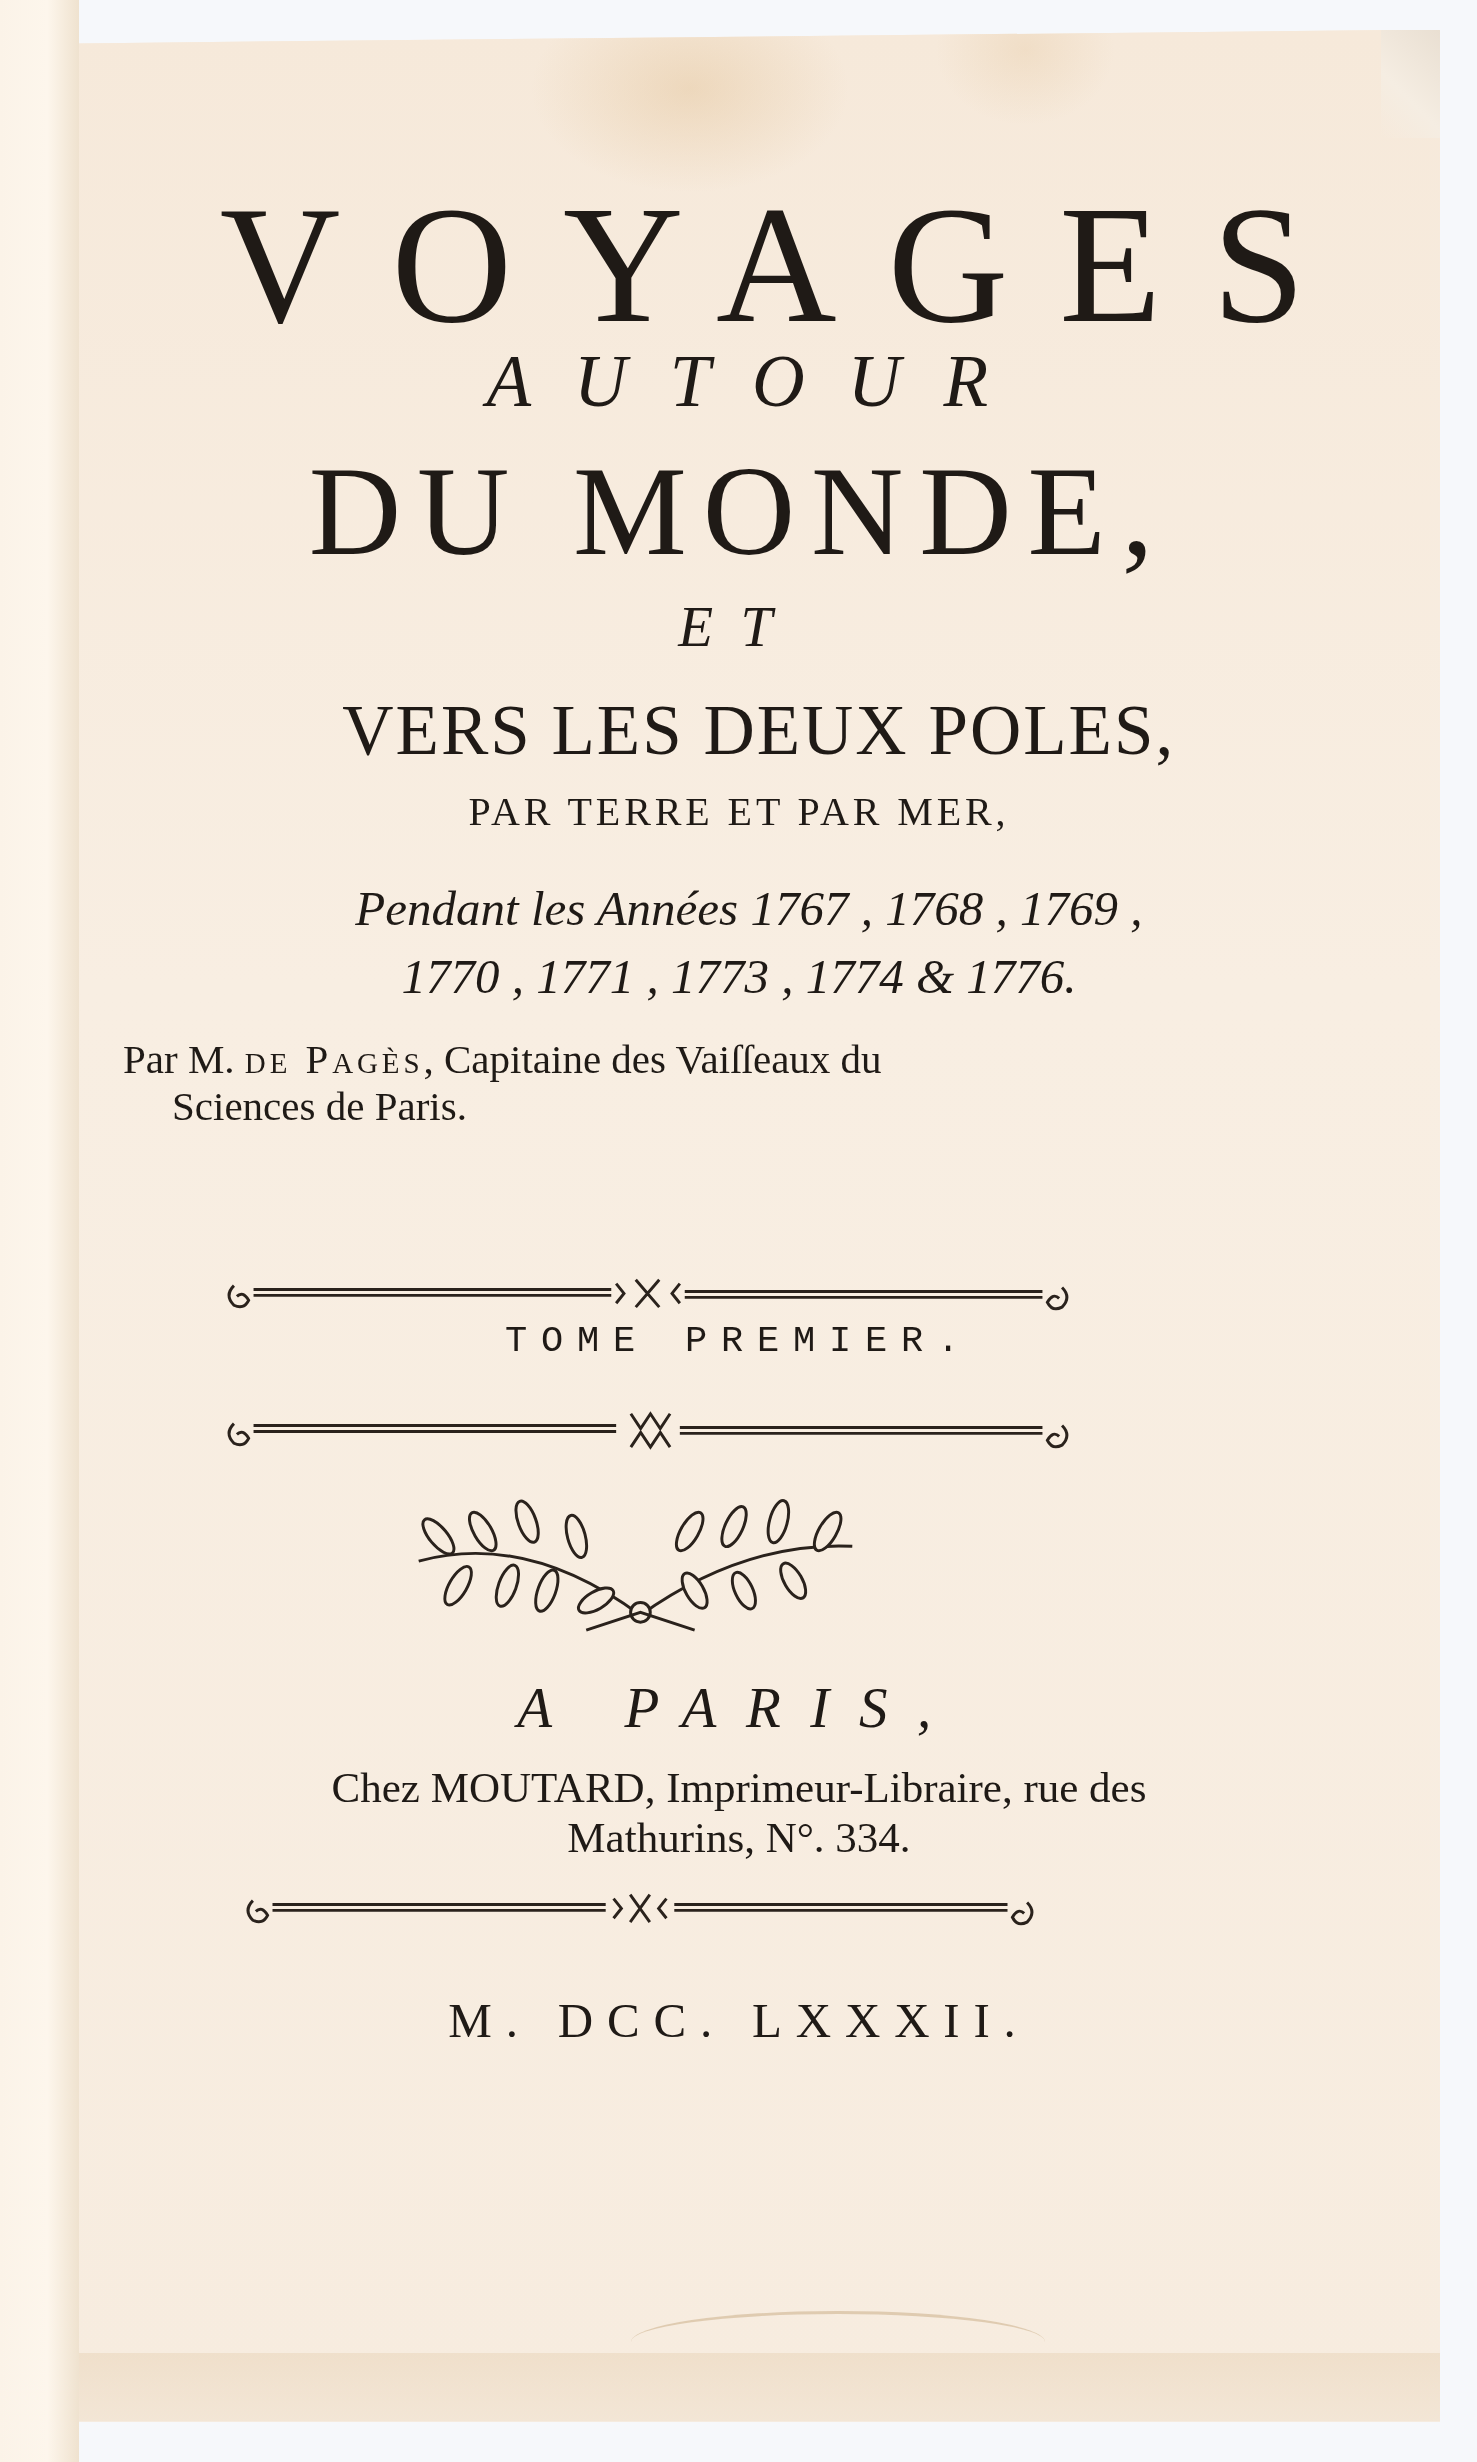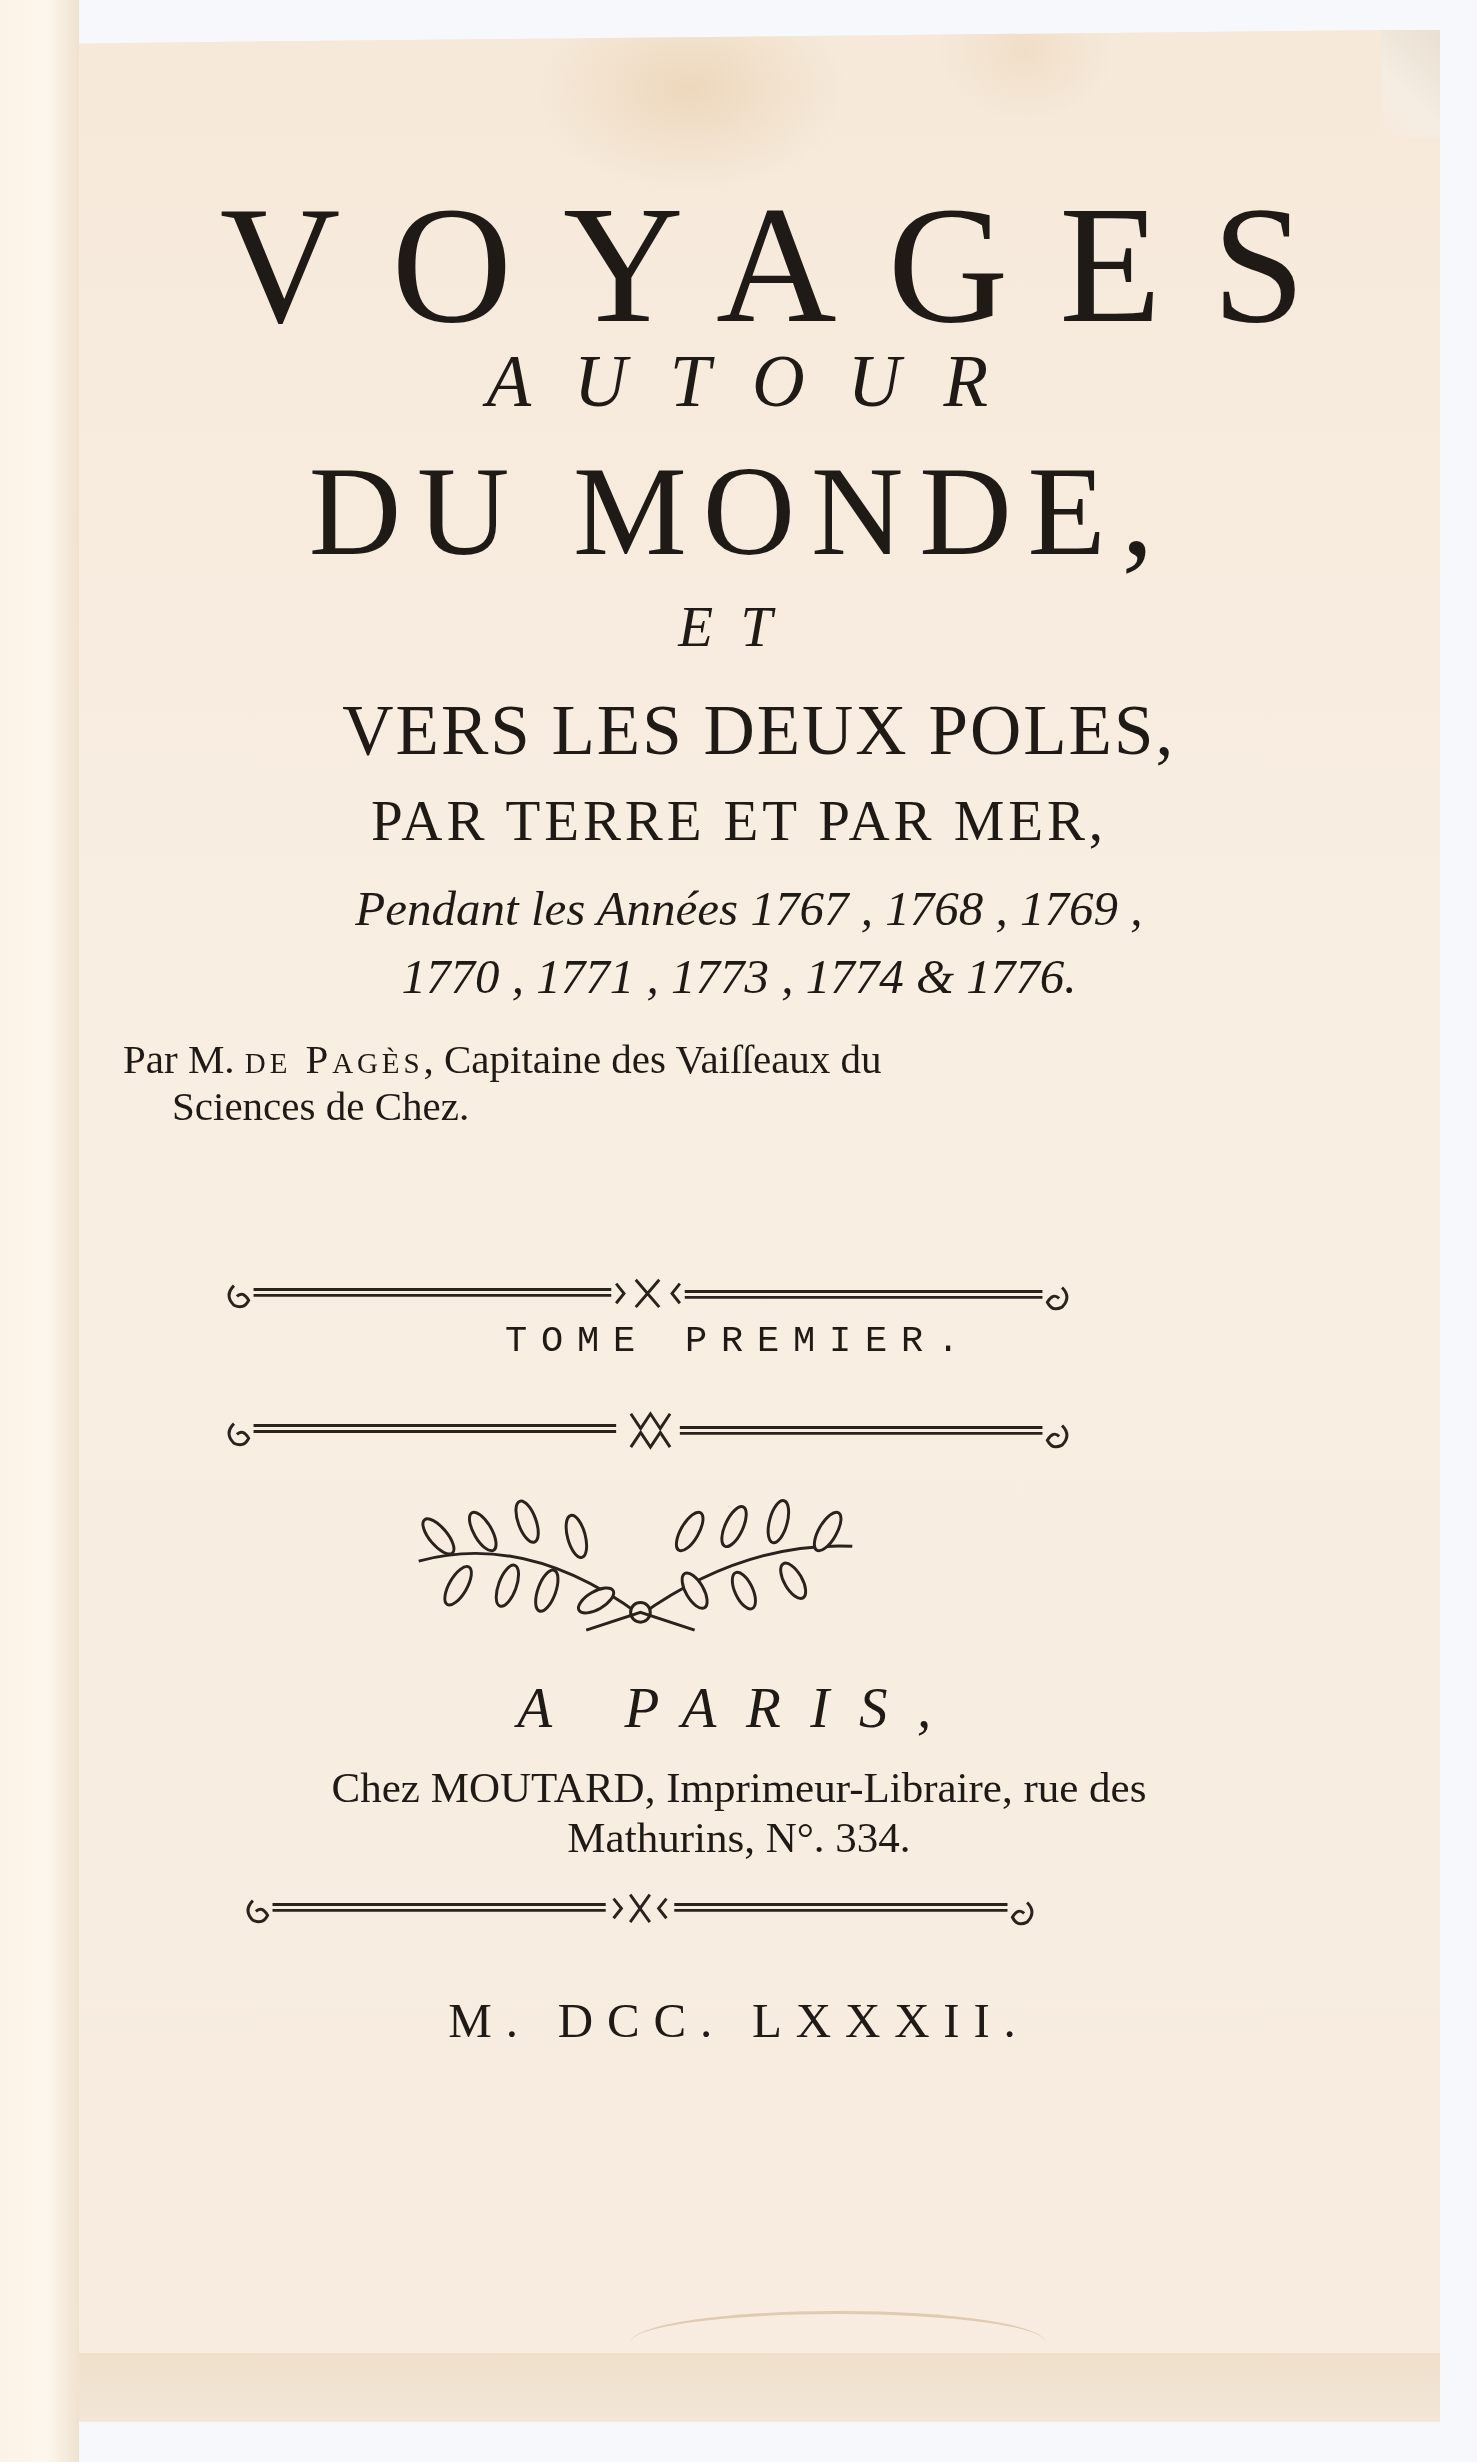--- a/index.html
+++ b/index.html
@@ -12,21 +12,21 @@
     clip-path:polygon(0 13.8px,100% 0,100% 100%,0 100%);}
   .bottom-fold{position:absolute;left:0;bottom:0;width:100%;height:69px;background:linear-gradient(180deg,rgba(225,200,165,0.35),rgba(240,226,208,0.6));}
   .bottom-tear{position:absolute;left:552px;bottom:49px;width:414px;height:59px;border-top:3px solid rgba(200,170,130,0.5);border-radius:50% 50% 0 0;}
   .corner{position:absolute;right:0;top:0;width:59px;height:108px;background:linear-gradient(225deg,#e9dfd2,#f5ede2 60%,rgba(0,0,0,0));}
   .line{position:absolute;left:0;width:1478px;text-align:center;white-space:nowrap;}
   .t-voyages{top:169px;font-size:167px;letter-spacing:51px;padding-left:49px;font-weight:400;}
   .t-autour{top:340px;font-size:73px;letter-spacing:43px;font-style:italic;padding-left:19.7px;}
   .t-dumonde{top:438px;font-size:128px;letter-spacing:15.8px;padding-left:0px;}
   .t-et{top:594px;font-size:57px;letter-spacing:27.6px;font-style:italic;}
   .t-vers{top:690px;font-size:71px;letter-spacing:2px;padding-left:19.7px;}
-  .t-par{top:788px;font-size:57px;letter-spacing:3.9px;}
+  .t-par{top:788px;font-size:40px;letter-spacing:3.9px;}
   .t-pendant{top:880px;font-size:49px;font-style:italic;padding-left:9.9px;}
   .t-years{top:948px;font-size:49px;font-style:italic;}
   .author{position:absolute;left:123px;top:1036px;width:1074px;font-size:41px;line-height:47px;}
   .author .l1{text-indent:0;}
   .author .rest{padding-left:49px;}
   .sc{font-size:31.5px;letter-spacing:3.9px;margin-top:33px;}
   .orn{position:absolute;left:222px;width:852px;height:49px;}
   .t-tome{top:1320px;font-size:37px;letter-spacing:13.8px;font-family:Liberation Mono, monospace;}
   .wreath{position:absolute;left:399px;top:1492px;width:473px;height:148px;}
   .t-paris{top:1675px;font-size:57px;letter-spacing:29.6px;font-style:italic;}
@@ -48,21 +48,21 @@
 <div class="line t-autour">AUTOUR</div>
 <div class="line t-dumonde">DU MONDE,</div>
 <div class="line t-et">ET</div>
 <div class="line t-vers">VERS LES DEUX POLES,</div>
 <div class="line t-par">PAR TERRE ET PAR MER,</div>
 <div class="line t-pendant">Pendant les Années 1767 , 1768 , 1769 ,</div>
 <div class="line t-years">1770 , 1771 , 1773 , 1774 &amp; 1776.</div>
 
 <div class="author">
   <div class="l1"><span>Par M. </span><span class="sc" style="font-variant:small-caps;font-size:41px;">de Pagès</span><span>, Capitaine des Vaiſſeaux du</span></div>
-  <div class="rest">Sciences de Chez.</div>
+  <div class="rest">Sciences de Paris.</div>
 </div>
 
 <svg class="orn" style="top:1266px;" viewBox="0 0 865 50">
   <g stroke="#2a221c" fill="none" stroke-width="3">
     <path d="M10 20 q-10 10 0 20 q10 5 15 -5 q-6 -10 -12 -4"></path>
     <path d="M855 22 q10 10 0 20 q-10 5 -15 -5 q6 -10 12 -4"></path>
     <line x1="30" y1="24" x2="395" y2="24"></line>
       <line x1="30" y1="30" x2="395" y2="30"></line>
     <line x1="470" y1="26" x2="835" y2="26"></line>
       <line x1="470" y1="32" x2="835" y2="32"></line>

